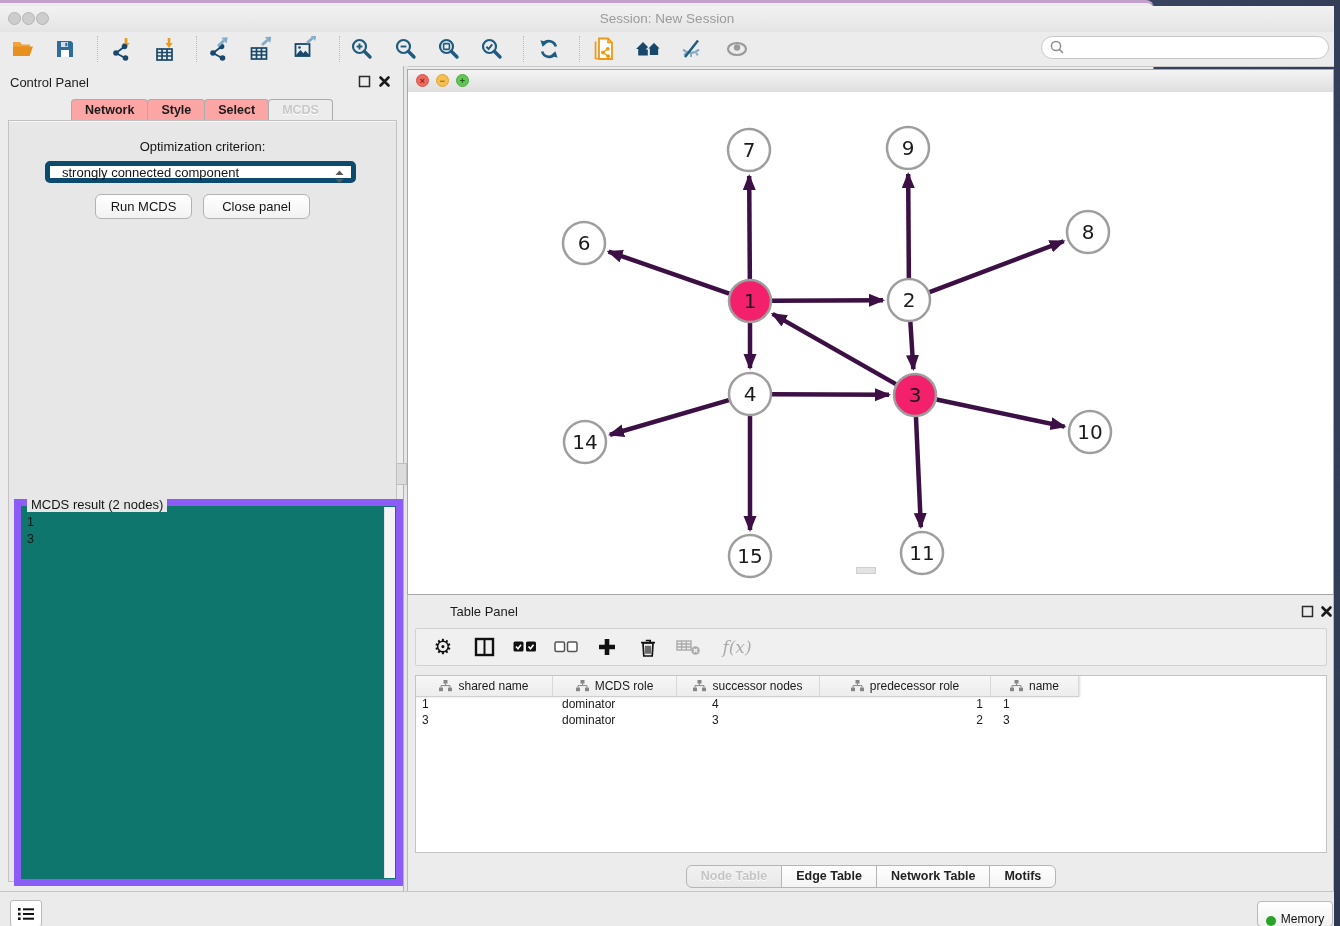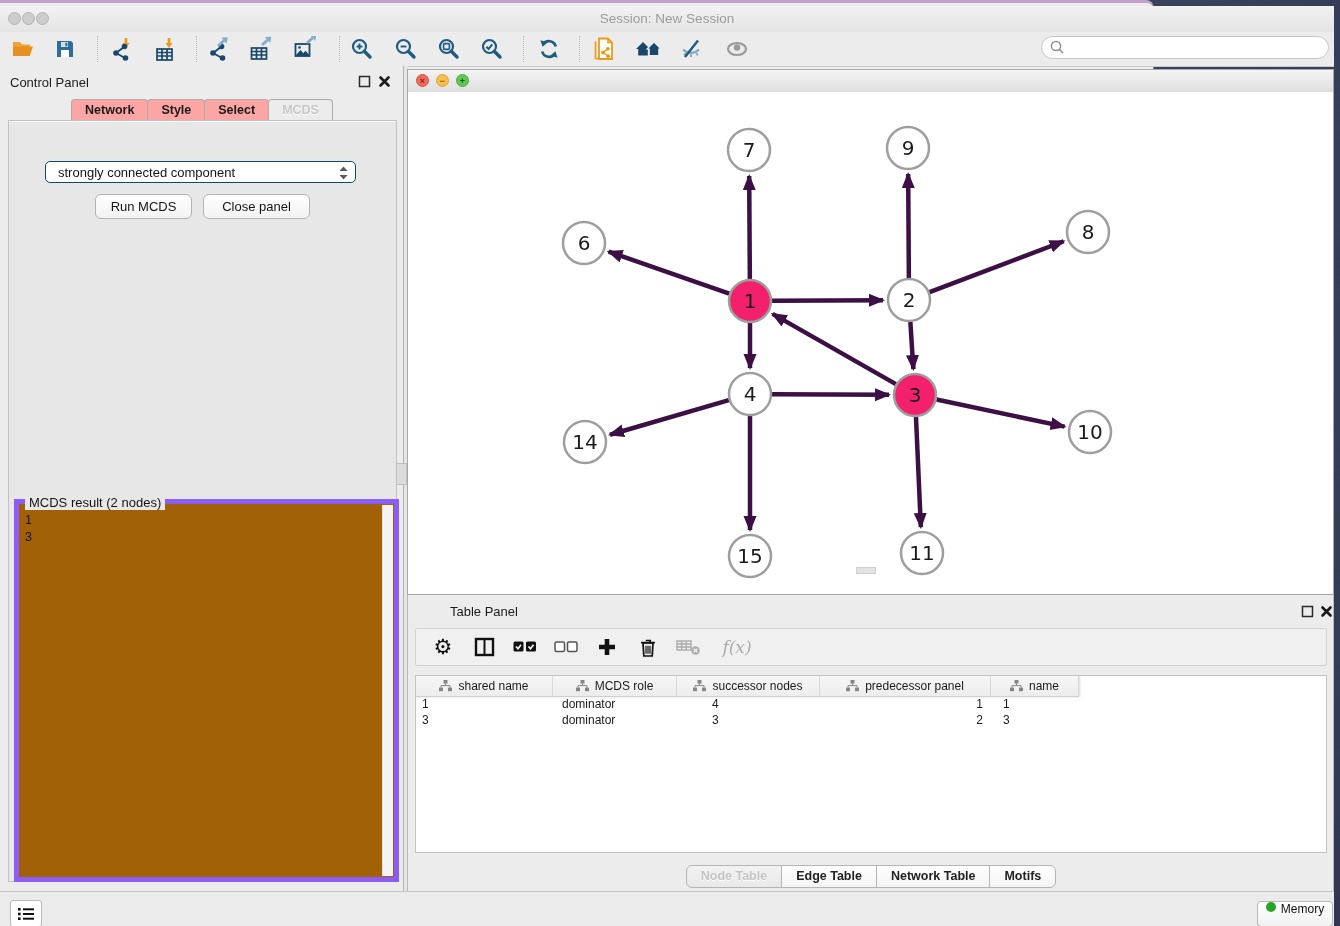--- a/index.html
+++ b/index.html
@@ -19,24 +19,24 @@
   #search-input{border:none;outline:none;flex:1;font-size:12px;background:transparent;color:#333;}
   
   #control-panel{left:0;top:63px;width:403px;height:825px;background:#ececec;}
   #cp-title{left:10px;top:9px;font-size:13px;color:#1c1c1c;}
   .mini-ic{top:8px;}
   #cp-tabs{left:0;top:33px;width:100%;display:flex;justify-content:center;}
   .cp-tab{border:1px solid #acacac;border-bottom:none;background:#fca5a5;padding:3px 13px 4px;font-size:12.5px;font-weight:bold;color:#1b1b1b;margin-right:-1px;border-radius:4px 4px 0 0;}
   .cp-tab.active{background:#ececec;color:#c8c8c8;text-shadow:0 1px 0 #fff;}
   #cp-pane{left:8px;top:54px;width:387px;height:760px;background:#e7e7e7;border:1px solid #c2c2c2;box-shadow:inset 0 1px 0 #f6f6f6;}
   #opt-label{left:0;top:18px;width:100%;text-align:center;font-size:13px;color:#141414;}
-  #opt-select{left:36px;top:40px;width:311px;height:22px;background:#fff;border:1px solid #0c4a6e;border-radius:5px;display:flex;align-items:center;font-size:13px;color:#141414;padding-left:12px;box-sizing:border-box;}
+  #opt-select{left:36px;top:40px;width:311px;height:22px;background:#fff;border:5px solid #0c4a6e;border-radius:5px;display:flex;align-items:center;font-size:13px;color:#141414;padding-left:12px;box-sizing:border-box;}
   #opt-spinner{position:absolute;right:6px;top:3px;}
   .cp-btn{top:73px;height:23px;background:linear-gradient(#ffffff,#f2f2f2);border:1px solid #b3b3b3;border-radius:6px;font-size:13px;color:#141414;display:flex;align-items:center;justify-content:center;}
-  #mcds-result{left:5px;top:378px;width:375px;height:373px;border:5px solid #8b5cf6;background:#a16207;}
+  #mcds-result{left:5px;top:378px;width:375px;height:373px;border:7px solid #8b5cf6;background:#0f766e;}
   #mcds-legend{left:6px;top:-9px;background:#e7e7e7;padding:0 4px;font-size:13px;color:#141414;white-space:nowrap;}
   #mcds-text{left:6px;top:8px;font-size:12.5px;color:#141414;line-height:17px;white-space:pre;}
   #mcds-scroll{right:1px;top:1px;width:10px;height:371px;background:#f4f4f4;border-left:1px solid #e2e2e2;}
   
   #v-splitter{left:403px;top:63px;width:4px;height:825px;background:#e6e6e6;border-left:1px solid #b2b2b2;}
   #v-grip{left:396px;top:460px;width:9px;height:20px;background:#dcdcdc;border:1px solid #c0c0c0;}
   
   #net-window{left:407px;top:66px;width:927px;height:526px;border:1px solid #a8a8a8;box-sizing:border-box;background:#fff;}
   #net-titlebar{left:0;top:0;width:100%;height:22px;background:linear-gradient(#f4f4f4,#dedede);border-bottom:1px solid #bfbfbf;}
   .tl{width:13px;height:13px;border-radius:50%;top:4px;display:flex;align-items:center;justify-content:center;font-size:9px;font-weight:bold;box-sizing:border-box;}
@@ -55,21 +55,21 @@
   .nt-row{display:flex;height:16px;font-size:12px;color:#1a1a1a;}
   .nt-cell{box-sizing:border-box;white-space:nowrap;}
   #tp-tabs{left:0;top:270px;width:100%;display:flex;justify-content:center;}
   .tp-tab{border:1px solid #b5b5b5;background:linear-gradient(#fff,#f3f3f3);padding:3px 14px 4px;font-size:12.5px;font-weight:bold;color:#222;margin-right:-1px;}
   .tp-tab:first-child{border-radius:6px 0 0 6px;}
   .tp-tab:last-child{border-radius:0 6px 6px 0;}
   .tp-tab.active{color:#c4c4c4;text-shadow:0 1px 0 #fff;background:linear-gradient(#f2f2f2,#e8e8e8);}
   
   #status-bar{left:0;top:888px;width:1334px;height:38px;background:#ebebeb;border-top:1px solid #c6c6c6;box-sizing:border-box;}
   #task-btn{left:10px;top:8px;width:30px;height:25px;background:#fff;border:1px solid #b9b9b9;border-radius:3px;display:flex;align-items:center;justify-content:center;}
-  #memory-btn{left:1257px;top:9px;width:74px;height:24px;background:linear-gradient(#fff,#f1f1f1);border:1px solid #b9b9b9;border-radius:4px;display:flex;align-items:flex-start;justify-content:center;gap:5px;font-size:12px;color:#111;}
+  #memory-btn{left:1257px;top:9px;width:74px;height:24px;background:linear-gradient(#fff,#f1f1f1);border:1px solid #b9b9b9;border-radius:4px;display:flex;align-items:flex-end;justify-content:center;gap:5px;font-size:12px;color:#111;}
   #memory-dot{width:10px;height:10px;border-radius:50%;background:#27a327;}
 </style>
 </head>
 <body>
 
 <div id="app-window" class="abs">
 
   <div id="titlebar" class="abs">
     <div class="abs tl-gray" style="left:8px"></div>
     <div class="abs tl-gray" style="left:22px"></div>
@@ -251,20 +251,21 @@
           <path d="M2.5 2.5 L10.5 10.5 M10.5 2.5 L2.5 10.5" stroke="#1a1a1a" stroke-width="2.6" stroke-linecap="round"></path>
         </svg>
     </div>
     <div id="cp-tabs" class="abs">
         <div class="cp-tab">Network</div>
         <div class="cp-tab">Style</div>
         <div class="cp-tab">Select</div>
         <div class="cp-tab active">MCDS</div>
       </div>
     <div id="cp-pane" class="abs">
+      <div id="opt-label" class="abs">Optimization criterion:</div>
       <div id="opt-select" class="abs">
         <span>strongly connected component</span>
         <span id="opt-spinner">
           <svg width="11" height="16" viewBox="0 0 11 16">
               <path d="M1.5 6 L5.5 1.5 L9.5 6 z M1.5 10 L5.5 14.5 L9.5 10 z" fill="#5a5a5a"></path>
             </svg>
         </span>
       </div>
       <div class="abs cp-btn" style="left:86px;width:95px">
           <span>Run MCDS</span>
@@ -443,21 +444,21 @@
           </div>
           <div class="nt-hcell" style="width: 171px;">
             <svg width="13" height="12" viewBox="0 0 13 12">
               <g fill="#868686">
                 <rect x="4.5" y="0" width="4" height="3.6"></rect>
                 <rect x="0" y="7.6" width="4" height="3.6"></rect>
                 <rect x="9" y="7.6" width="4" height="3.6"></rect>
               </g>
               <path d="M6.5 3.6 v2 M2 7.6 v-2 h9 v2" stroke="#868686" fill="none" stroke-width="1"></path>
             </svg>
-            <span>predecessor panel</span>
+            <span>predecessor role</span>
           </div>
           <div class="nt-hcell" style="width: 88px;">
             <svg width="13" height="12" viewBox="0 0 13 12">
               <g fill="#868686">
                 <rect x="4.5" y="0" width="4" height="3.6"></rect>
                 <rect x="0" y="7.6" width="4" height="3.6"></rect>
                 <rect x="9" y="7.6" width="4" height="3.6"></rect>
               </g>
               <path d="M6.5 3.6 v2 M2 7.6 v-2 h9 v2" stroke="#868686" fill="none" stroke-width="1"></path>
             </svg>

